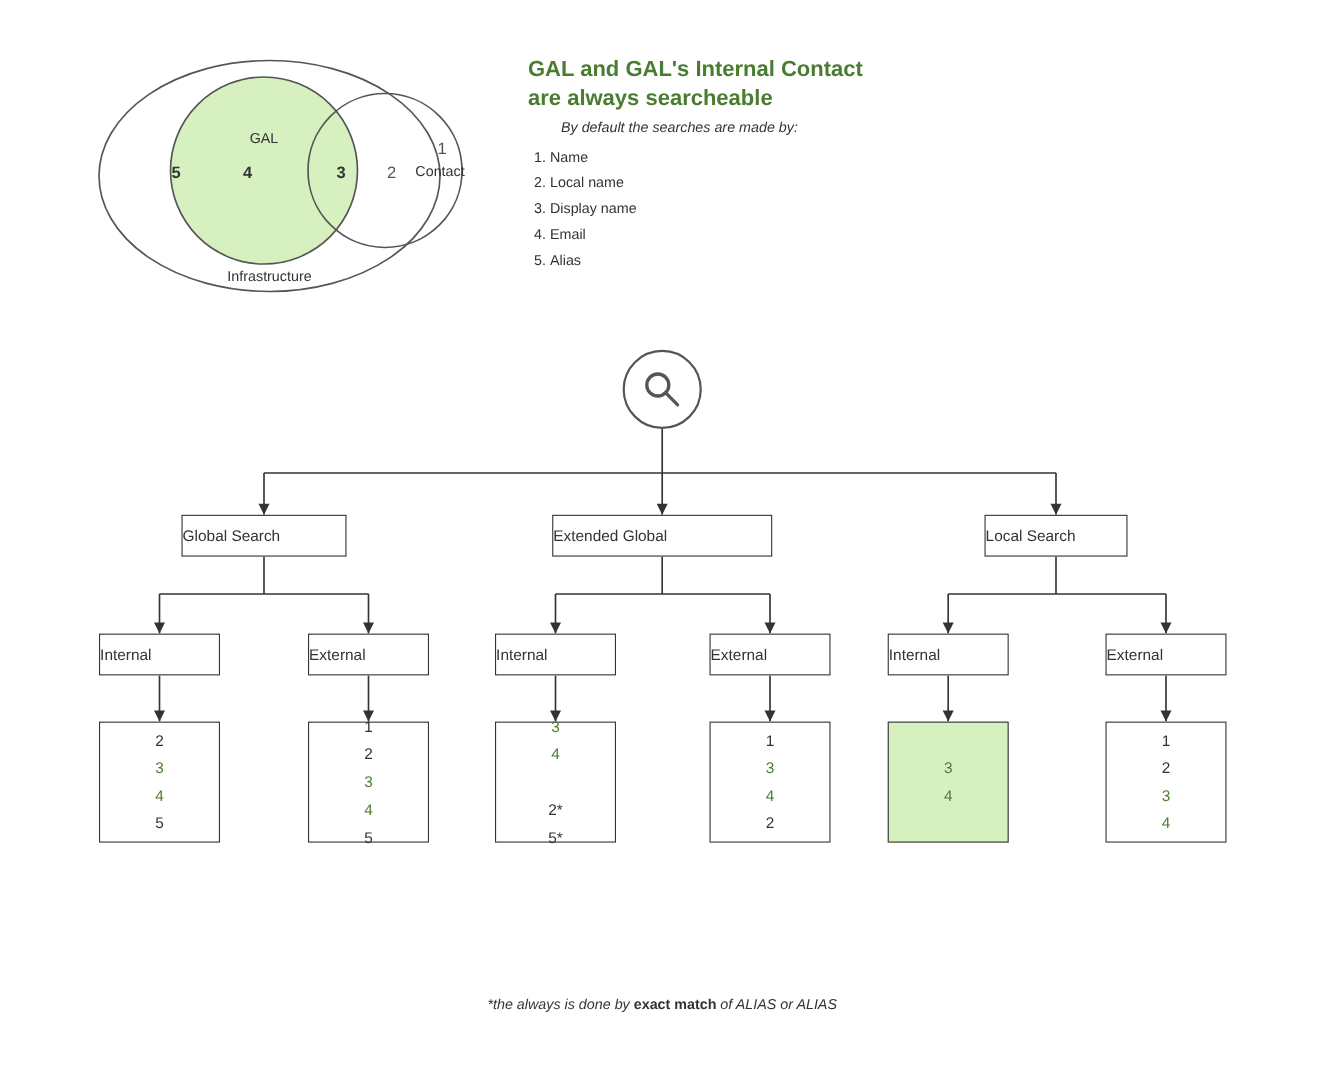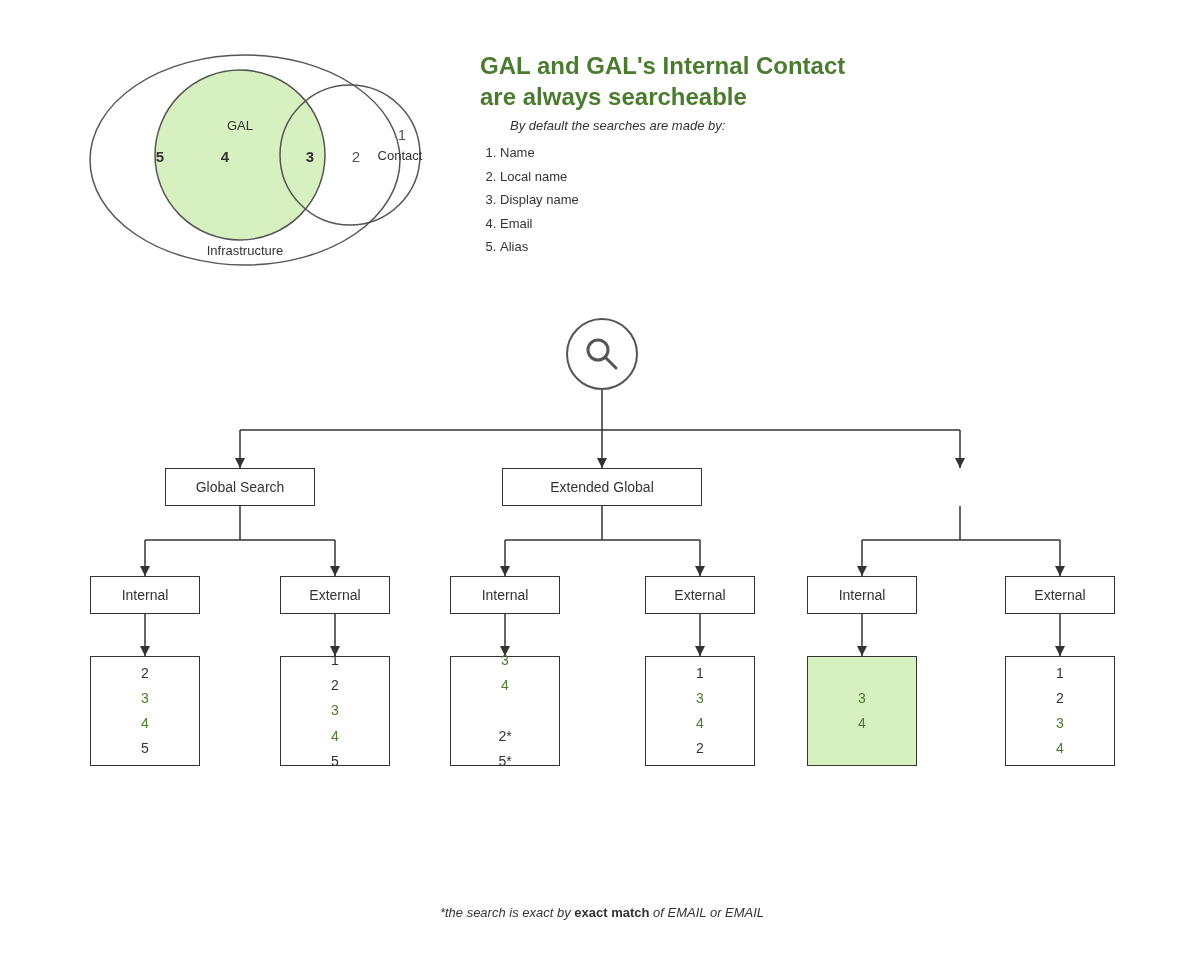--- a/index.html
+++ b/index.html
@@ -33,21 +33,21 @@
       position: absolute;
       top: 0; left: 0;
     }
 
     
     .info-panel {
       padding-top: 10px;
     }
     .info-panel .title {
       color: #4a7c2f;
-      font-size: 24px;
+      font-size: 20px;
       font-weight: bold;
       line-height: 1.3;
       margin-bottom: 6px;
     }
     .info-panel .subtitle {
       font-size: 13px;
       font-style: italic;
       color: #333;
       margin-bottom: 8px;
       margin-left: 30px;
@@ -90,21 +90,20 @@
       top: 18px;
     }
 
     
     .box {
       position: absolute;
       border: 1.5px solid #333;
       background: #fff;
       display: flex;
       align-items: center;
-      justify-content: center;
       font-size: 14px;
       color: #333;
       text-align: center;
     }
 
     
     .num-box {
       position: absolute;
       border: 1.5px solid #333;
       background: #fff;
@@ -239,20 +238,23 @@
       <line x1="23" y1="23" x2="34" y2="34" stroke="#555" stroke-width="3" stroke-linecap="round"></line>
     </svg>
   </div>
 
   <div class="box" style="width:150px;height:38px;left:165px;top:168px;">
     <span>Global Search</span>
   </div>
   <div class="box" style="width:200px;height:38px;left:502px;top:168px;">
     <span>Extended Global</span>
   </div>
+  <div class="box" style="width:130px;height:38px;left:895px;top:168px;">
+    <span>Local Search</span>
+  </div>
 
   <div class="box" style="width:110px;height:38px;left:90px;top:276px;">
     <span>Internal</span>
   </div>
   <div class="box" style="width:110px;height:38px;left:280px;top:276px;">
     <span>External</span>
   </div>
 
   <div class="box" style="width:110px;height:38px;left:450px;top:276px;">
     <span>Internal</span>
@@ -304,16 +306,16 @@
   </div>
 
   <div class="num-box" style="width:110px;height:110px;left:1005px;top:356px;">
     <span>1</span>
     <span>2</span>
     <span class="green-text">3</span>
     <span class="green-text">4</span>
   </div>
 
   <div class="footer-note">
-    <span>*the search is exact by </span><strong>exact match</strong><span> of EMAIL or EMAIL</span>
+    <span>*the always is done by </span><strong>exact match</strong><span> of ALIAS or ALIAS</span>
   </div>
 
 </div>
 
 </body></html>

